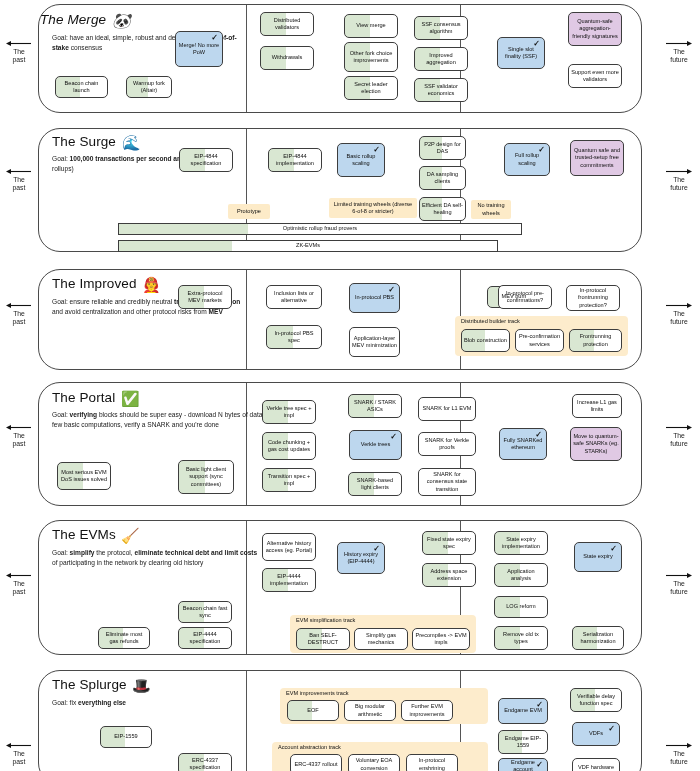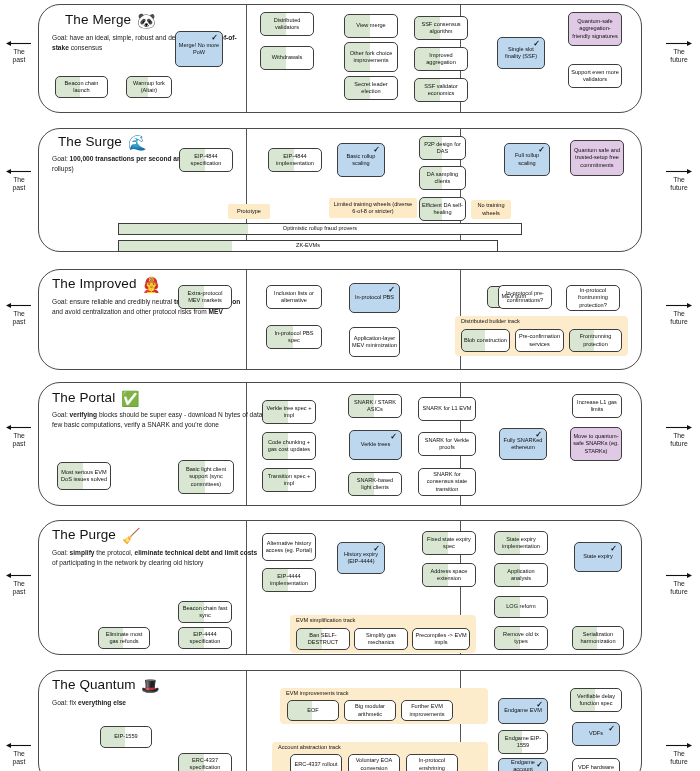--- a/index.html
+++ b/index.html
@@ -279,21 +279,21 @@
         <line x1="0" y1="3.5" x2="22" y2="3.5" stroke="#111" stroke-width="1.1"></line>
         <path d="M26,3.5 L21,1 L21,6 z" fill="#111"></path>
       </svg>
     The<br>future
   </div>
 
   <div class="section" style="top:4px;height:109px;">
     <div class="divider" style="left:207px;"></div>
     <div class="divider" style="left:421px;"></div>
   </div>
-  <div class="sec-title" style="left:65px;top:12px;">
+  <div class="sec-title" style="left:40px;top:12px;font-style:italic;">
     <span>The Merge</span><span class="sec-emoji">🐼</span>
   </div>
   <div class="sec-goal" style="left:52px;top:33px;">Goal: have an ideal, simple, robust and decentralized <b>proof-of-stake</b> consensus</div>
 
   <div class="node green" style="left:55px;top:76px;width:53px;height:22px;">
       <span class="lbl">Beacon chain launch</span>
     </div>
   <div class="node green" style="left:126px;top:76px;width:46px;height:22px;">
       <span class="lbl">Warmup fork (Altair)</span>
     </div>
@@ -337,21 +337,21 @@
       <span class="lbl">Quantum-safe aggregation-friendly signatures</span>
     </div>
   <div class="node white" style="left:568px;top:64px;width:54px;height:24px;">
       <span class="lbl">Support even more validators</span>
     </div>
 
   <div class="section" style="top:128px;height:124px;">
     <div class="divider" style="left:207px;"></div>
     <div class="divider" style="left:421px;"></div>
   </div>
-  <div class="sec-title" style="left:58px;top:134px;">
+  <div class="sec-title" style="left:52px;top:134px;">
     <span>The Surge</span><span class="sec-emoji">🌊</span>
   </div>
   <div class="sec-goal" style="left:52px;top:154px;">Goal: <b>100,000 transactions per second and beyond</b> (on rollups)</div>
 
   <div class="node green" style="left:179px;top:148px;width:54px;height:24px;">
       <span class="lbl">EIP-4844 specification</span>
     </div>
   <div class="node green" style="left:268px;top:148px;width:54px;height:24px;">
       <span class="lbl">EIP-4844 implementation</span>
     </div>
@@ -499,21 +499,21 @@
     </div>
   <div class="node purple" style="left:570px;top:427px;width:52px;height:34px;">
       <span class="lbl">Move to quantum-safe SNARKs (eg. STARKs)</span>
     </div>
 
   <div class="section" style="top:520px;height:135px;">
     <div class="divider" style="left:207px;"></div>
     <div class="divider" style="left:421px;"></div>
   </div>
   <div class="sec-title" style="left:52px;top:527px;">
-    <span>The Purge</span><span class="sec-emoji">🧹</span>
+    <span>The EVMs</span><span class="sec-emoji">🧹</span>
   </div>
   <div class="sec-goal" style="left:52px;top:548px;width:210px;">Goal: <b>simplify</b> the protocol, <b>eliminate technical debt and limit costs</b> of participating in the network by clearing old history</div>
 
   <div class="node green" style="left:98px;top:627px;width:52px;height:22px;">
       <span class="lbl">Eliminate most gas refunds</span>
     </div>
   <div class="node green" style="left:178px;top:601px;width:54px;height:22px;">
       <span class="lbl">Beacon chain fast sync</span>
     </div>
   <div class="node green" style="left:178px;top:627px;width:54px;height:22px;">
@@ -567,21 +567,21 @@
     </div>
   <div class="node white" style="left:412px;top:628px;width:58px;height:22px;">
       <span class="lbl">Precompiles -&gt; EVM impls</span>
     </div>
 
   <div class="section" style="top:670px;height:115px;">
     <div class="divider" style="left:207px;"></div>
     <div class="divider" style="left:421px;"></div>
   </div>
   <div class="sec-title" style="left:52px;top:677px;">
-    <span>The Quantum</span><span class="sec-emoji">🎩</span>
+    <span>The Splurge</span><span class="sec-emoji">🎩</span>
   </div>
   <div class="sec-goal" style="left:52px;top:698px;width:160px;">Goal: fix <b>everything else</b></div>
 
   <div class="node green" style="left:100px;top:726px;width:52px;height:22px;">
       <span class="lbl">EIP-1559</span>
     </div>
   <div class="node green" style="left:178px;top:753px;width:54px;height:22px;">
       <span class="lbl">ERC-4337 specification</span>
     </div>
 

